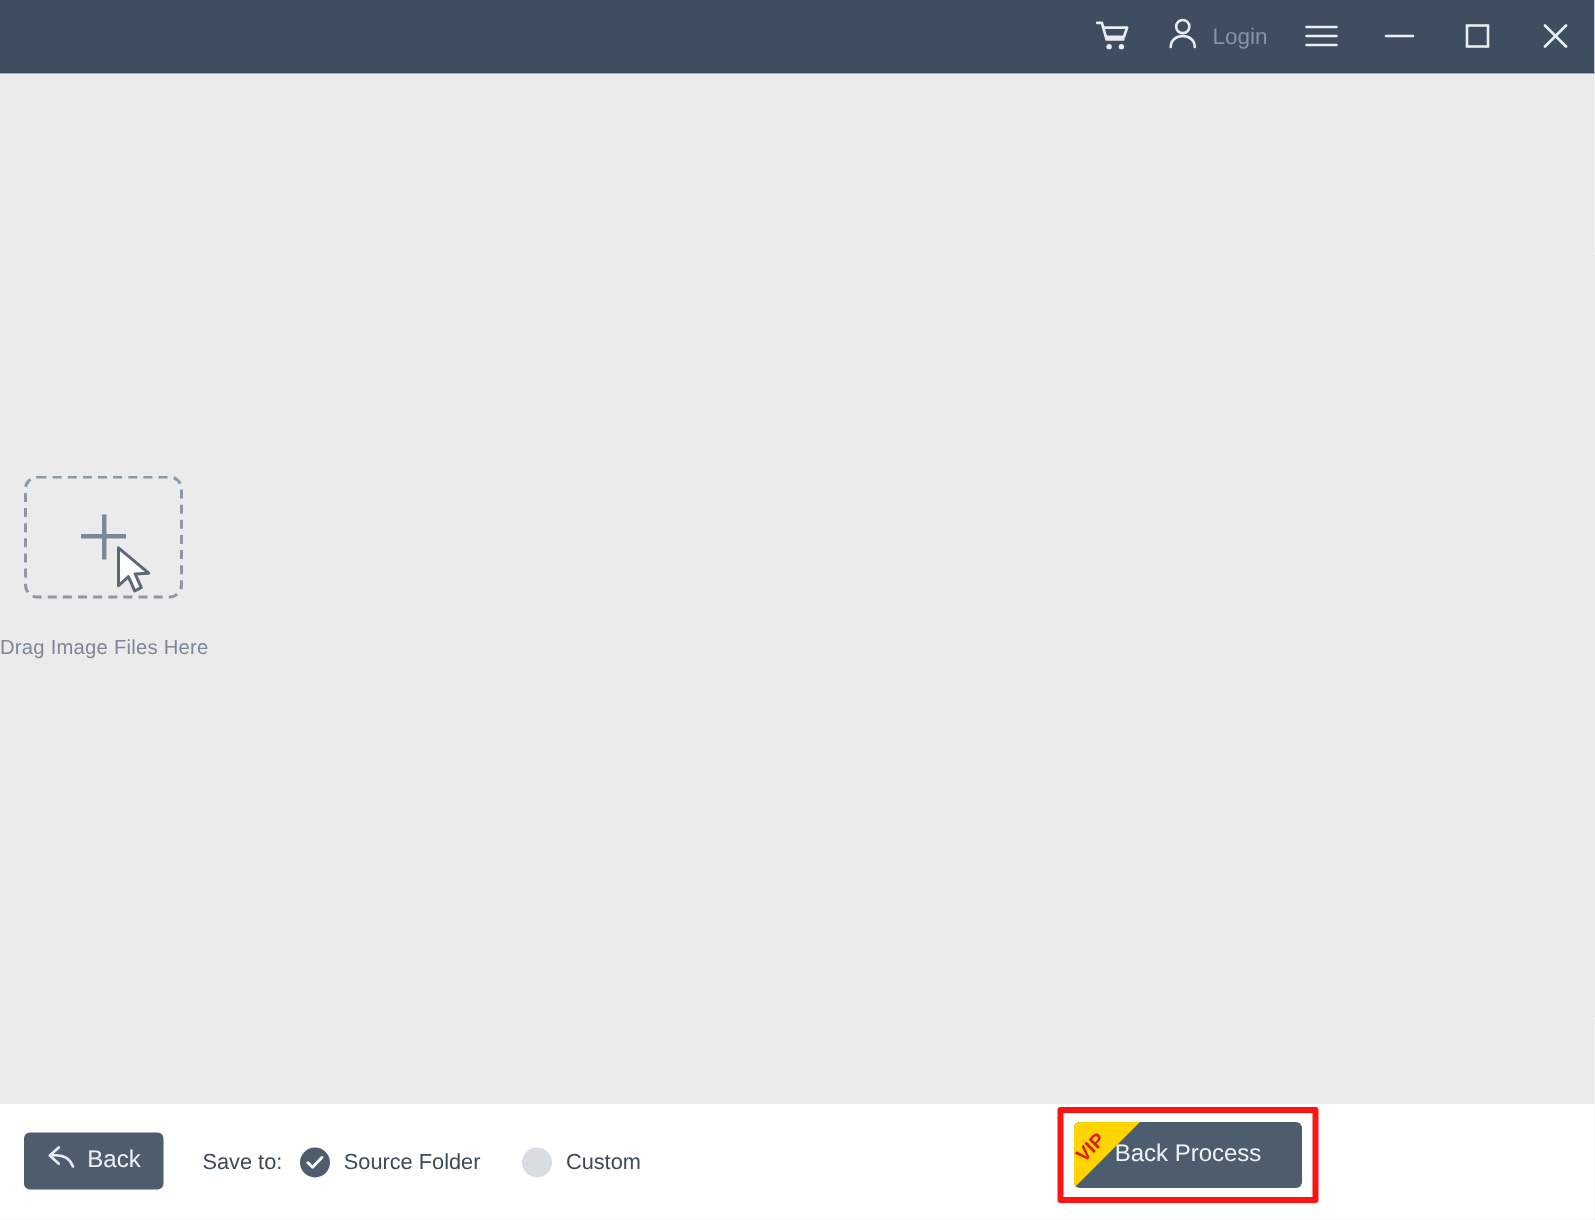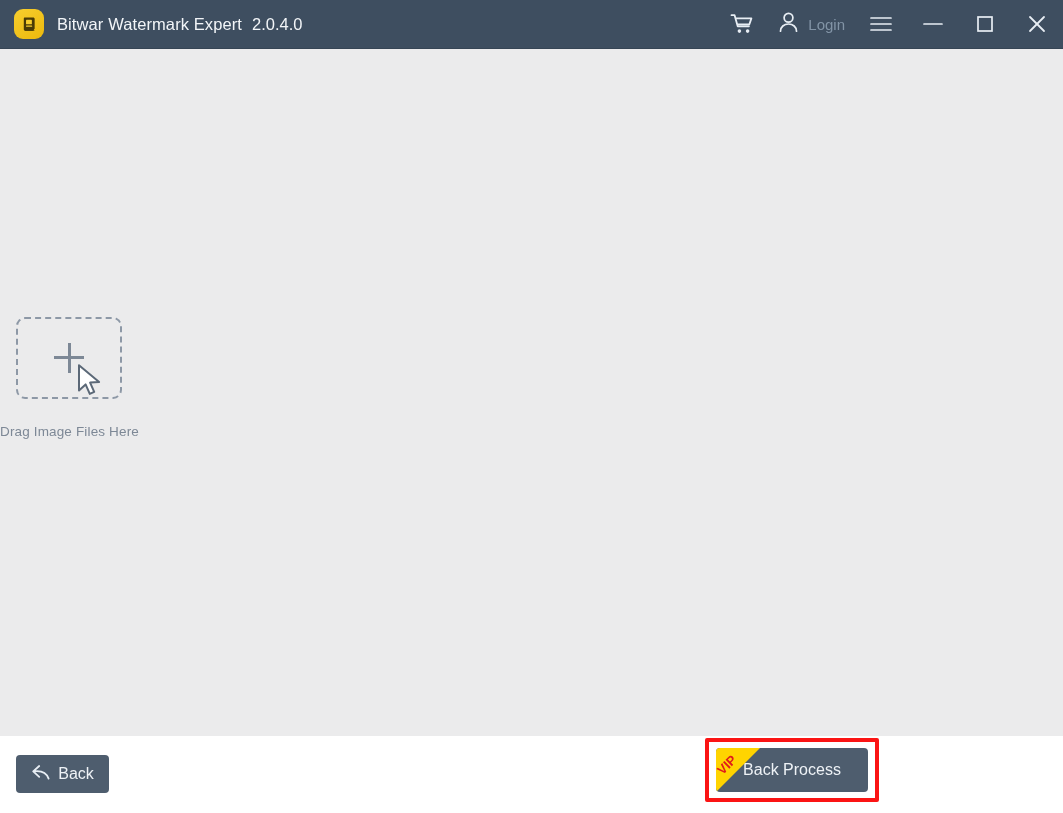--- a/index.html
+++ b/index.html
@@ -288,33 +288,20 @@
     font-size: 17px;
   }
 </style>
 </head>
 <body>
 
 <div class="app-window">
 
   <div class="titlebar">
 
-    <div class="title-left">
-      <div class="app-icon">
-        <svg width="19" height="19" viewBox="0 0 24 24" aria-hidden="true">
-          <path d="M5.5 3.2h11.2c1 0 1.8.8 1.8 1.8v12.4l-2.4 2.4H6.6c-1 0-1.8-.8-1.8-1.8V4.6
-                   c0-.8.5-1.4 1.2-1.4z" fill="#4a3b06"></path>
-          <rect x="7.6" y="6.1" width="7.4" height="5.6" rx="0.8" fill="#f7ce2e"></rect>
-          <rect x="7.6" y="13.3" width="7.8" height="1.5" rx="0.7" fill="#f7ce2e"></rect>
-          <path d="M16.4 17.4l2.1 2.4H6.9c-.9 0-1.7-.6-1.9-1.4l11.4-1z" fill="#4a3b06"></path>
-        </svg>
-      </div>
-      <div class="app-title">Bitwar Watermark Expert</div>
-      <div class="app-version">2.0.4.0</div>
-    </div>
 
     <div class="title-right">
 
       <div class="tb-btn tb-icon-cart">
         <svg width="24" height="22" viewBox="0 0 24 22" aria-hidden="true">
           <path d="M1.5 2.2h3.1l3.1 11.1h11.2" fill="none" stroke="#e8eef4" stroke-width="1.8" stroke-linecap="round" stroke-linejoin="round"></path>
           <path d="M6.1 5.4h15.3l-2.1 6.1H7.8" fill="none" stroke="#e8eef4" stroke-width="1.8" stroke-linecap="round" stroke-linejoin="round"></path>
           <circle cx="9.4" cy="18.1" r="1.8" fill="#e8eef4"></circle>
           <circle cx="17.6" cy="18.1" r="1.8" fill="#e8eef4"></circle>
         </svg>
@@ -385,20 +372,37 @@
 
     <button class="btn btn-back">
       <span>
         <svg width="20" height="17" viewBox="0 0 20 17" aria-hidden="true">
           <path d="M8.2 2 L2.2 7.4 L8.2 12.8 M2.9 7.4 C9 6.6 15 7.5 17.6 14.6" fill="none" stroke="#e8eef4" stroke-width="1.8" stroke-linecap="round" stroke-linejoin="round"></path>
         </svg>
       </span>
       <span>Back</span>
     </button>
 
+    <div class="save-group">
+      <span class="save-label">Save to:</span>
+
+      <div class="radio-opt">
+        <span class="radio-dot on">
+          <svg width="12" height="10" viewBox="0 0 12 10" aria-hidden="true">
+            <path d="M1.3 5.1 L4.4 8.1 L10.6 1.6" fill="none" stroke="#ffffff" stroke-width="1.9" stroke-linecap="round" stroke-linejoin="round"></path>
+          </svg>
+        </span>
+        <span class="radio-text">Source Folder</span>
+      </div>
+
+      <div class="radio-opt">
+        <span class="radio-dot off"></span>
+        <span class="radio-text">Custom</span>
+      </div>
+    </div>
 
     <div class="batch-highlight">
       <button class="btn btn-batch">
         <span class="vip-ribbon">
           <svg width="46" height="46" viewBox="0 0 46 46" aria-hidden="true">
             <path d="M0 0 H44 L0 44 Z" fill="#ffd400"></path>
             <text x="14" y="20" fill="#e01b1b" font-family="Liberation Sans, sans-serif" font-size="13" font-weight="bold" transform="rotate(-45 14 20)" text-anchor="middle">VIP</text>
           </svg>
         </span>
         <span>Back Process</span>

